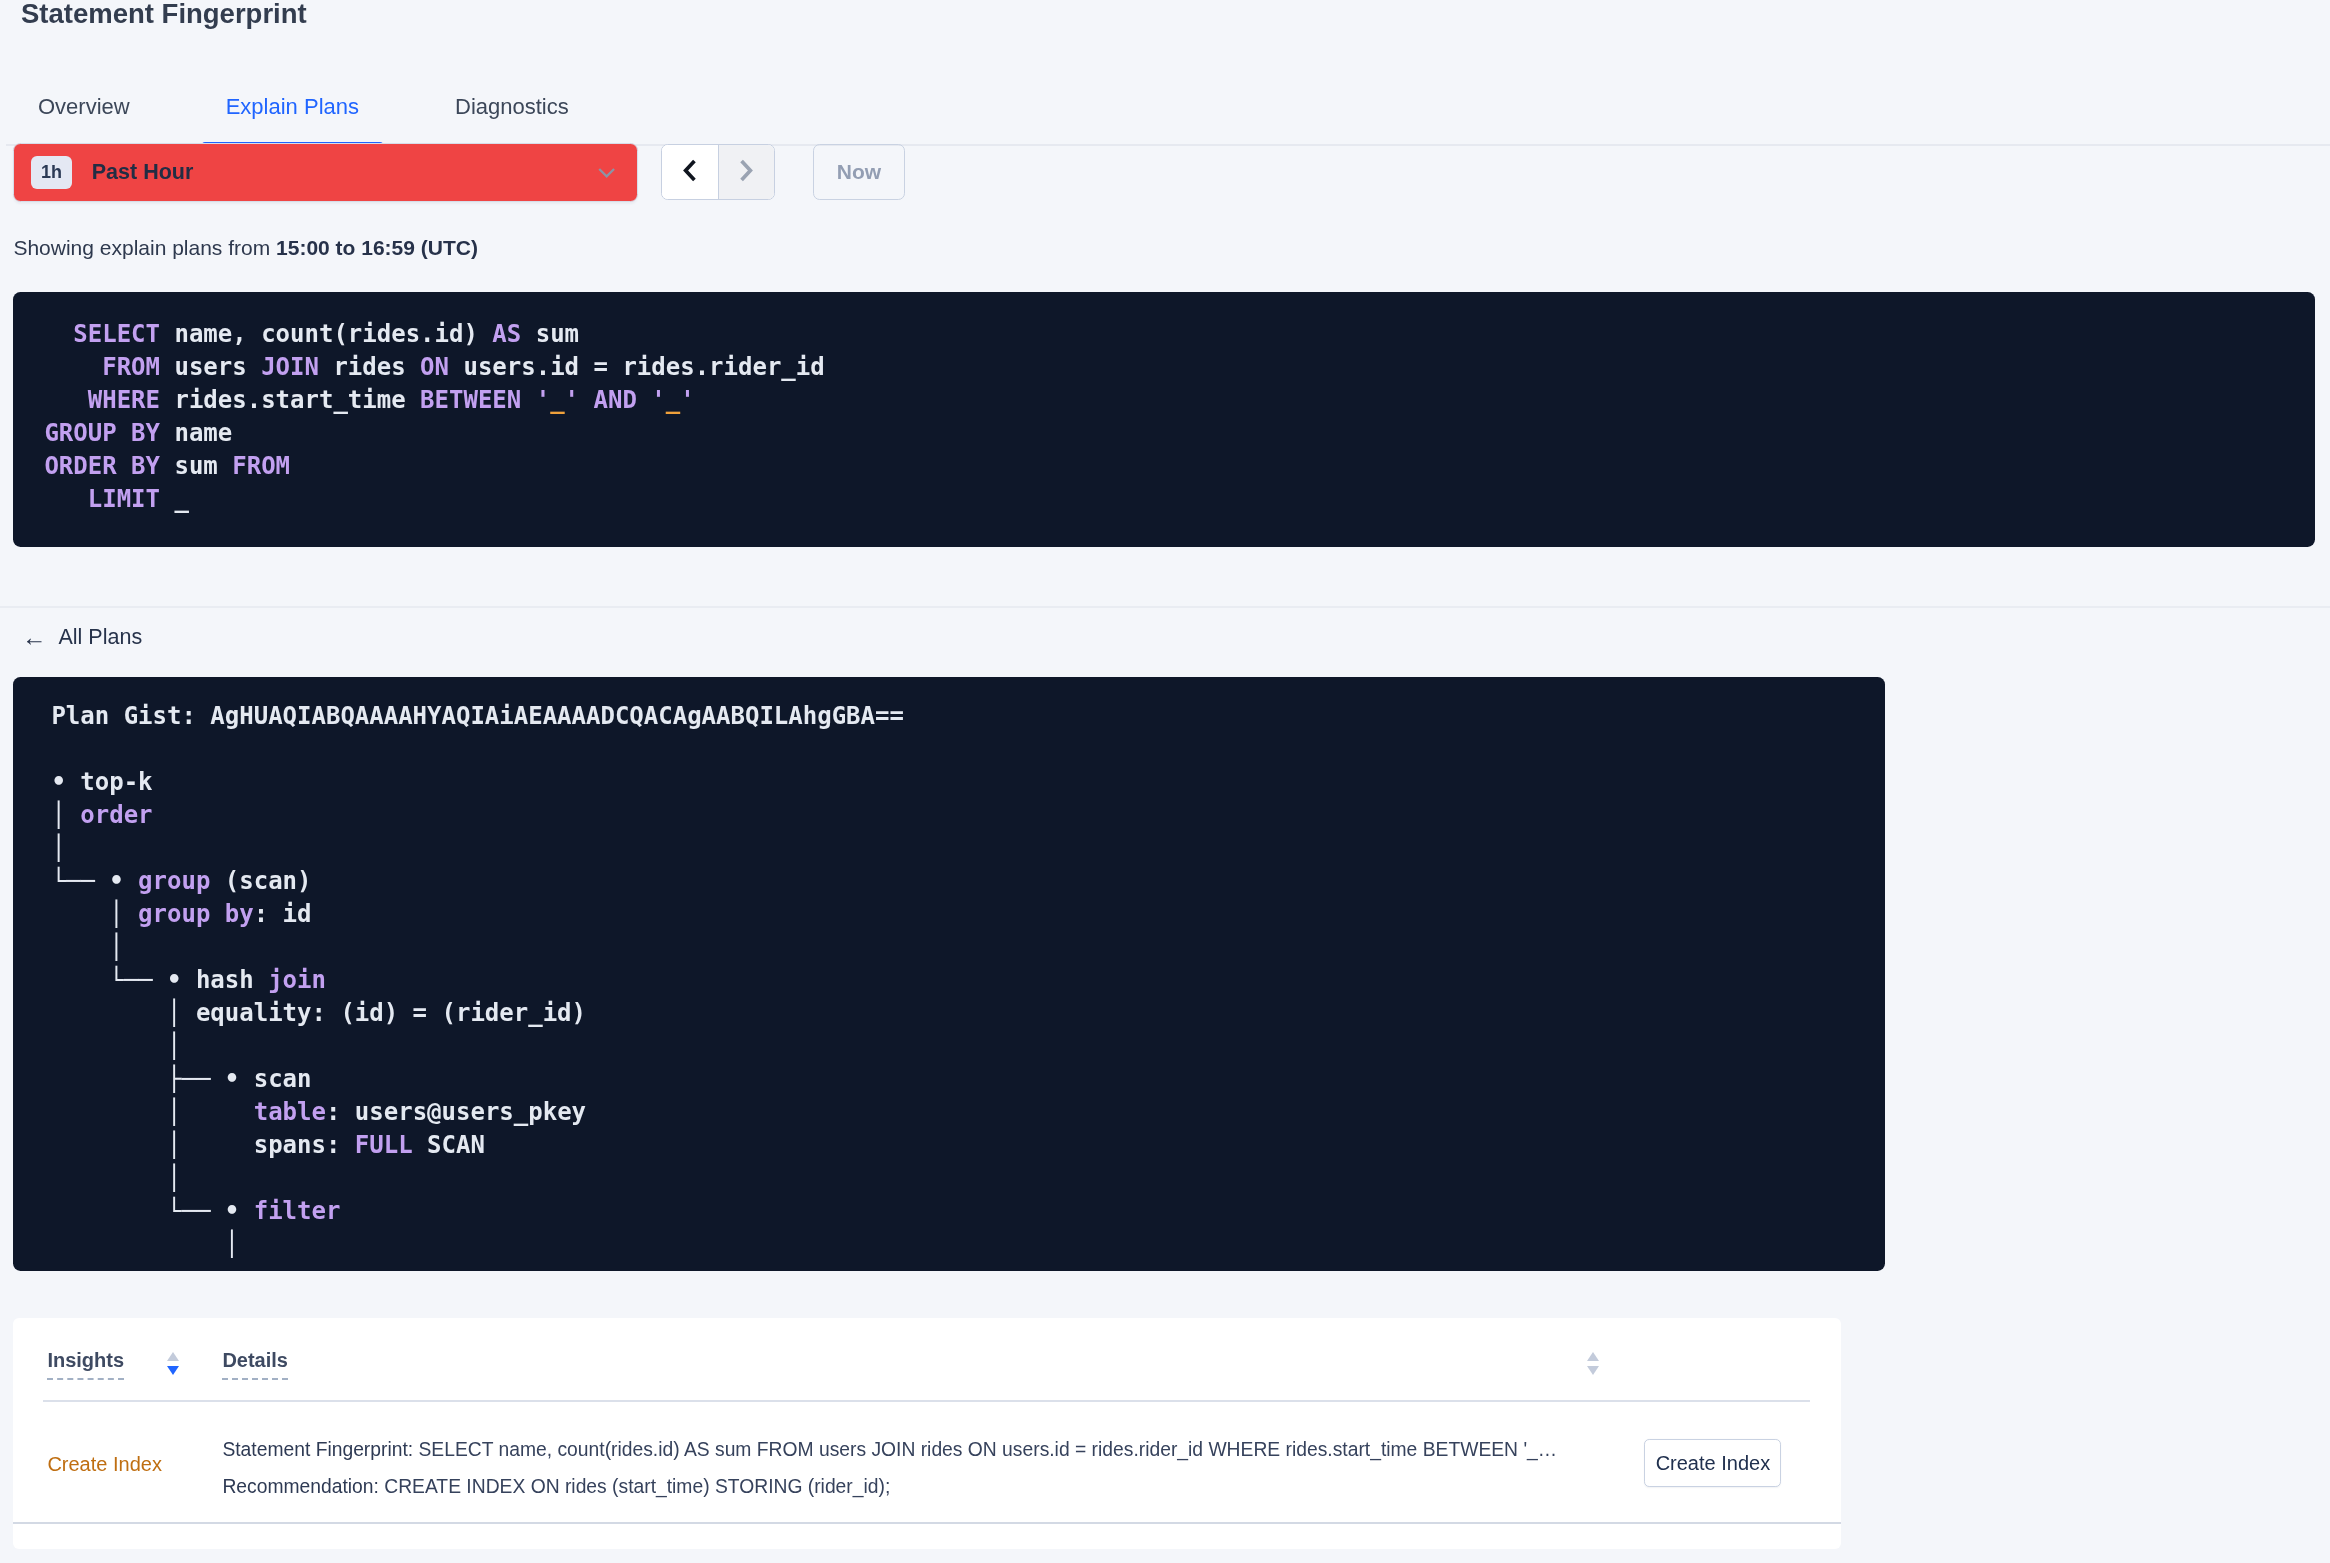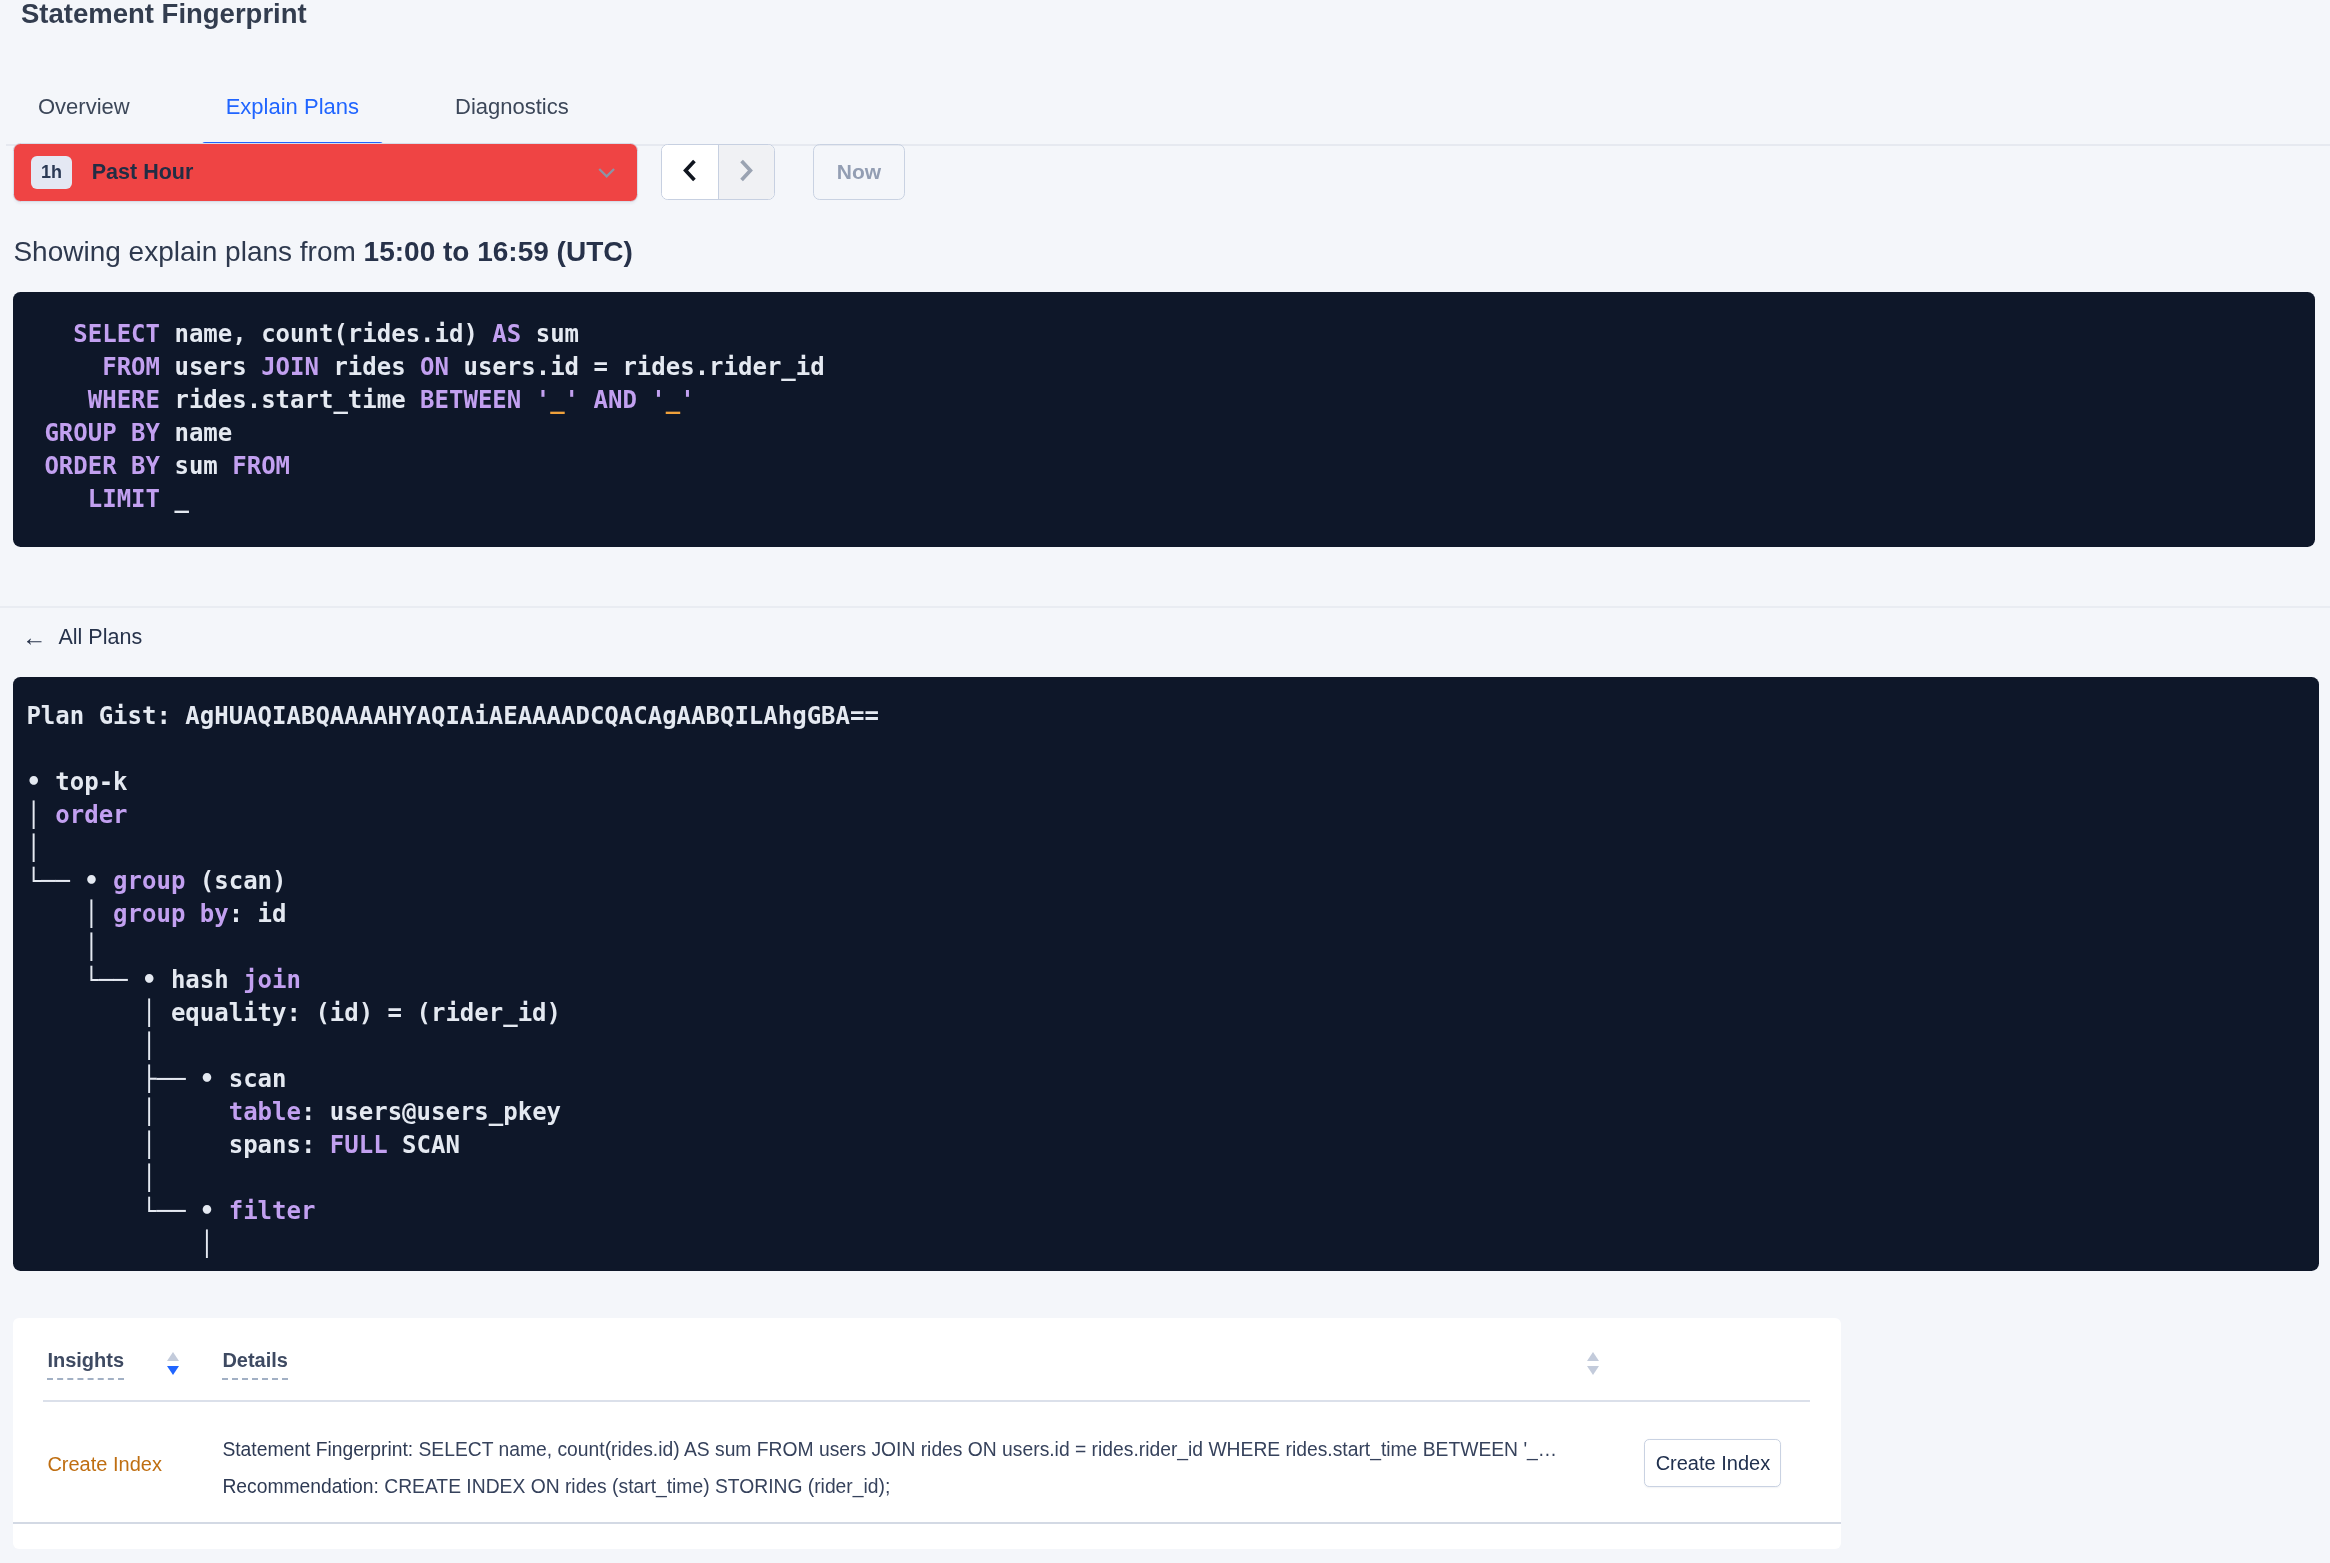--- a/index.html
+++ b/index.html
@@ -51,32 +51,32 @@
   }
   .nav-prev{flex:1;display:flex;align-items:center;justify-content:center;background:#fff;border-right:1.5px solid #c7d0e1;cursor:pointer;}
   .nav-next{flex:1;display:flex;align-items:center;justify-content:center;background:#f0f1f4;cursor:default;}
   .now-btn{
     position:absolute;left:789px;top:144px;width:92px;height:56px;
     border:1.5px solid #c9d2e2;border-radius:6.7px;background:transparent;
     font-size:21px;font-weight:600;color:#939eb3;
     display:flex;align-items:center;justify-content:center;box-sizing:border-box;margin-left:24px;
   }
 
-  .showing{position:absolute;left:13.4px;top:236px;font-size:28px;color:#2e394e;}
+  .showing{position:absolute;left:13.4px;top:236px;font-size:21px;color:#2e394e;}
   .showing b{font-weight:700;color:#27324a;}
 
   
   .code-block{
     position:absolute;left:13.4px;background:#0e1729;border-radius:7.4px;
     box-sizing:border-box;overflow:hidden;
     font-family:"DejaVu Sans Mono","Liberation Mono",monospace;
     font-size:24px;font-weight:700;color:#e4e9f1;
   }
   .sql-block{top:292px;width:2302px;height:255px;padding:28px 0 0 31px;}
-  .plan-block{top:677px;width:2306px;height:594px;padding:25px 0 0 13px;}
+  .plan-block{top:677px;width:1872px;height:594px;padding:25px 0 0 38px;}
   .code-line{height:33px;white-space:pre;}
   .tok-kw{color:#c2a0f0;}
   .tok-str{color:#efa13b;}
   .tok-pl{color:#e4e9f1;}
 
   .section-divider{position:absolute;left:0;right:0;top:606px;height:1.5px;background:#e9ecf2;}
 
   .all-plans{
     position:absolute;left:22px;top:625px;display:flex;align-items:center;
     font-size:21.5px;color:#27334b;cursor:pointer;

